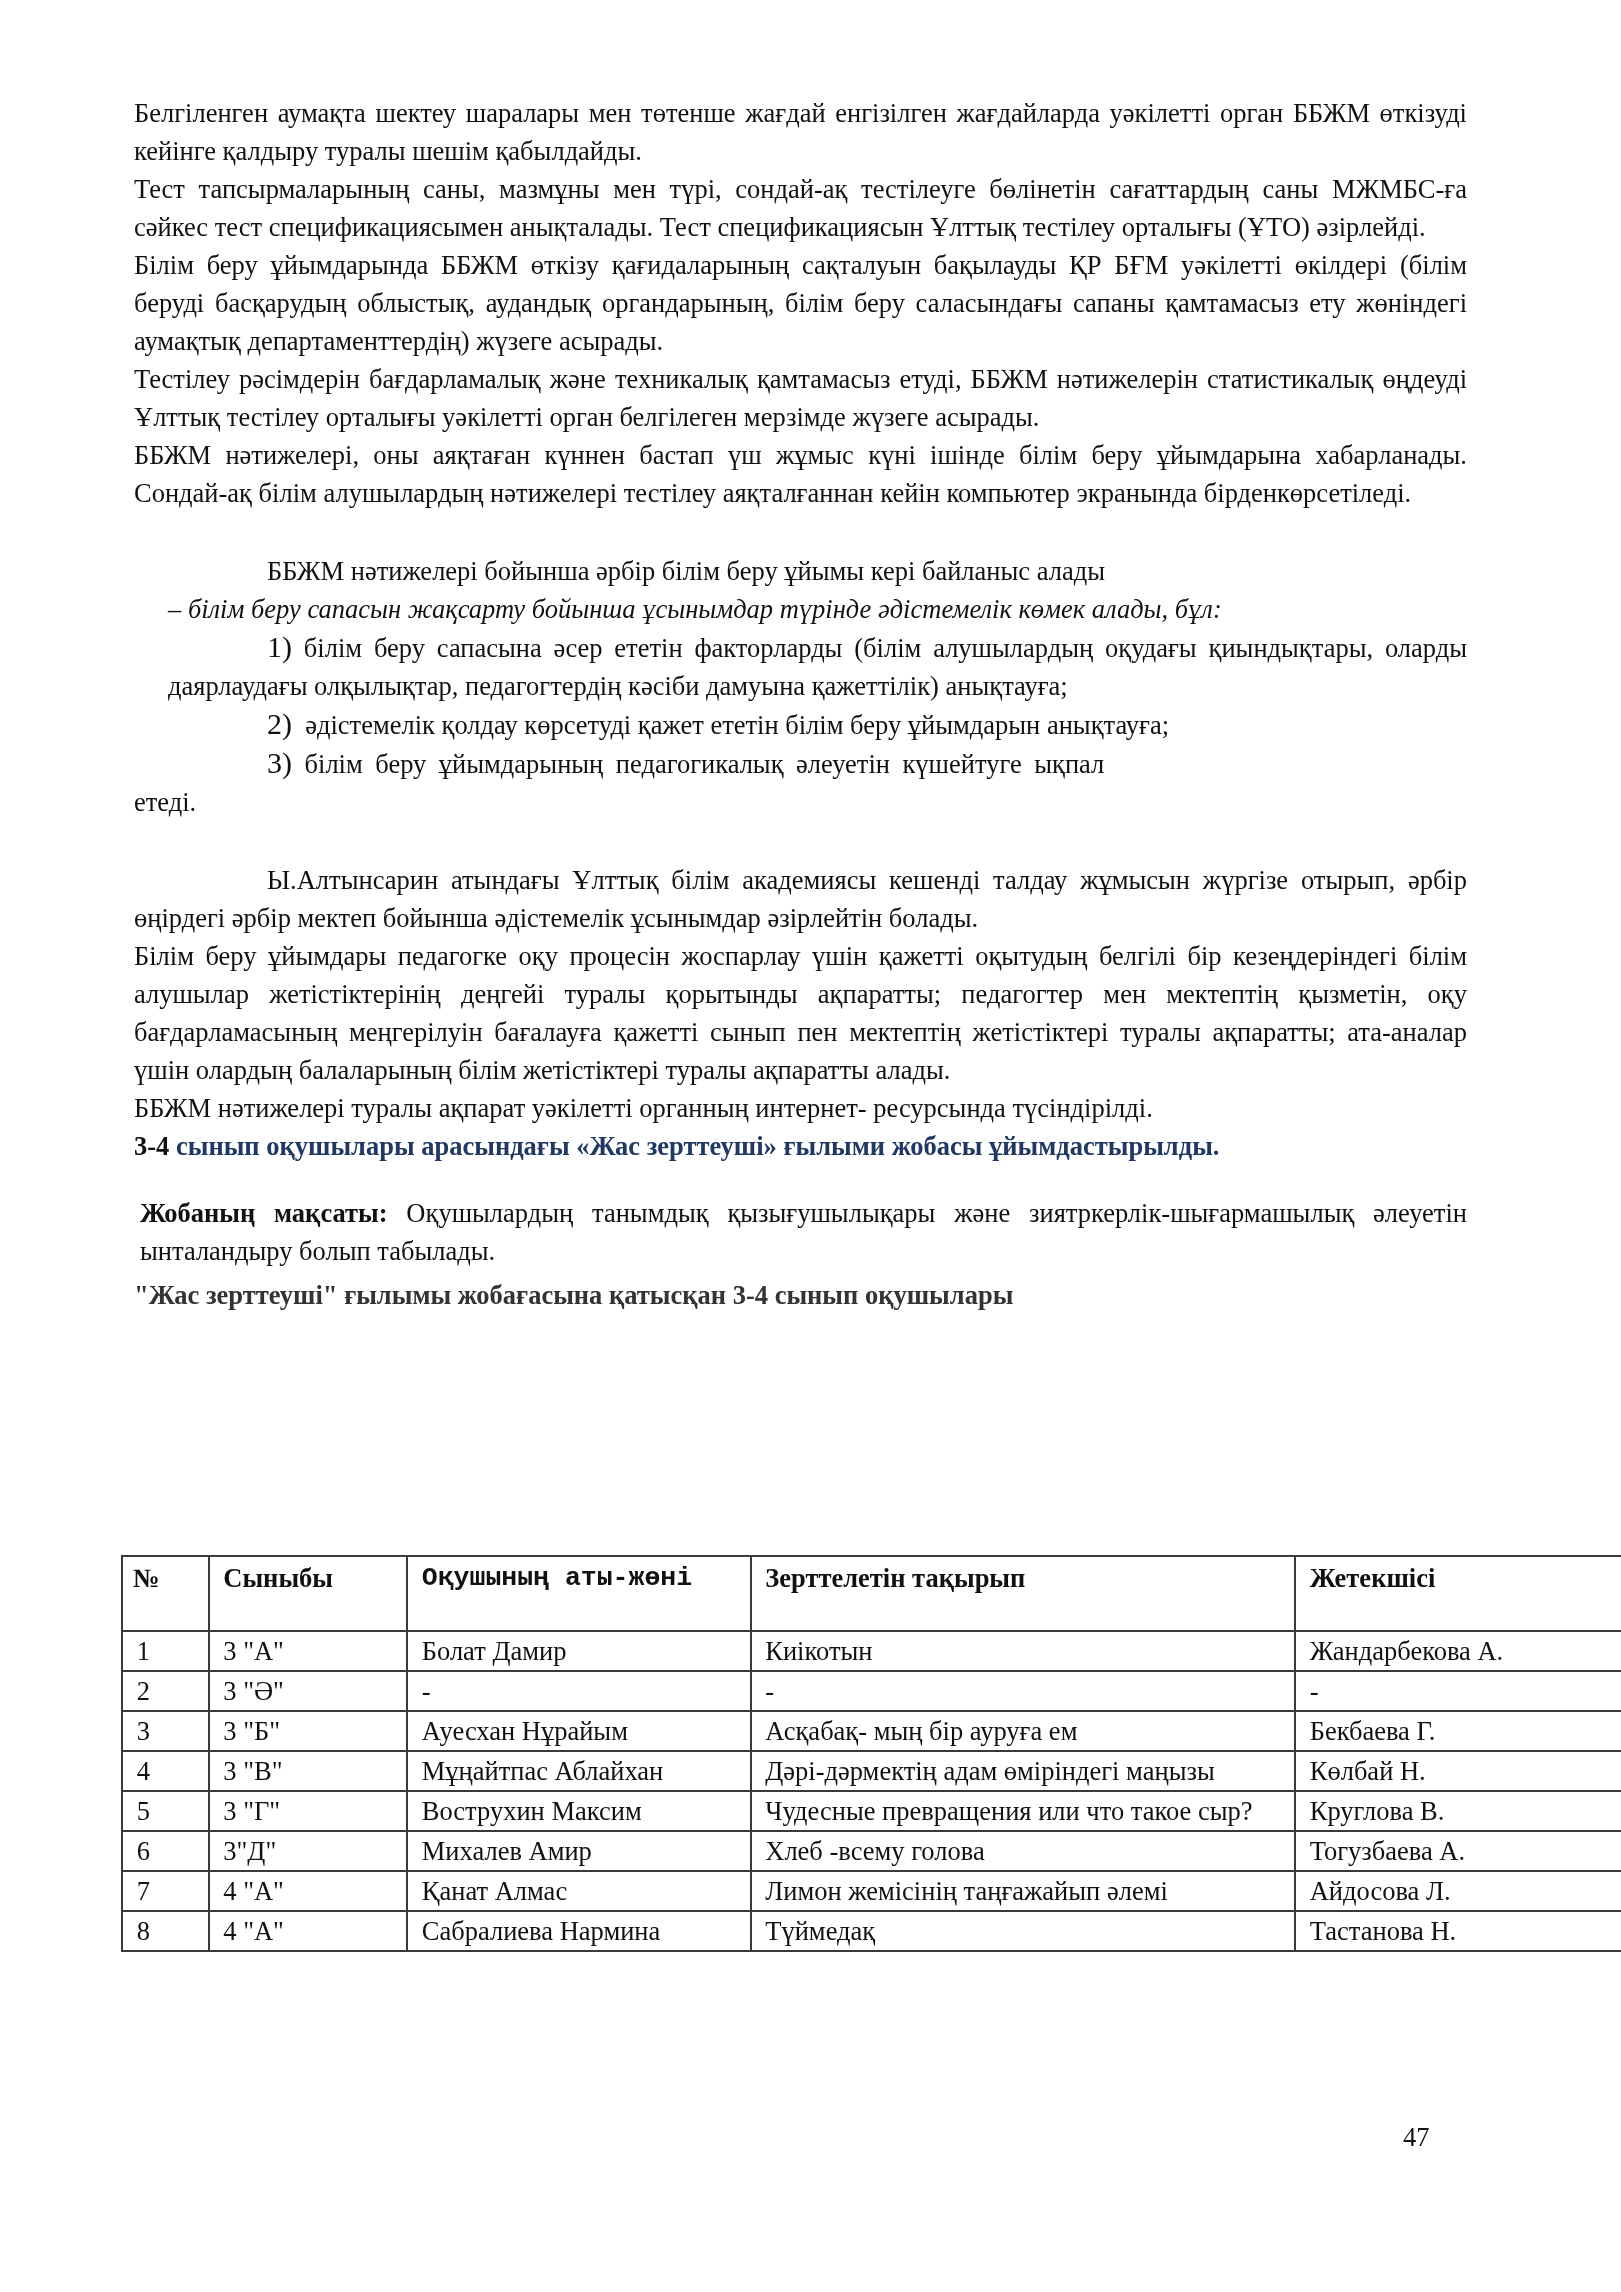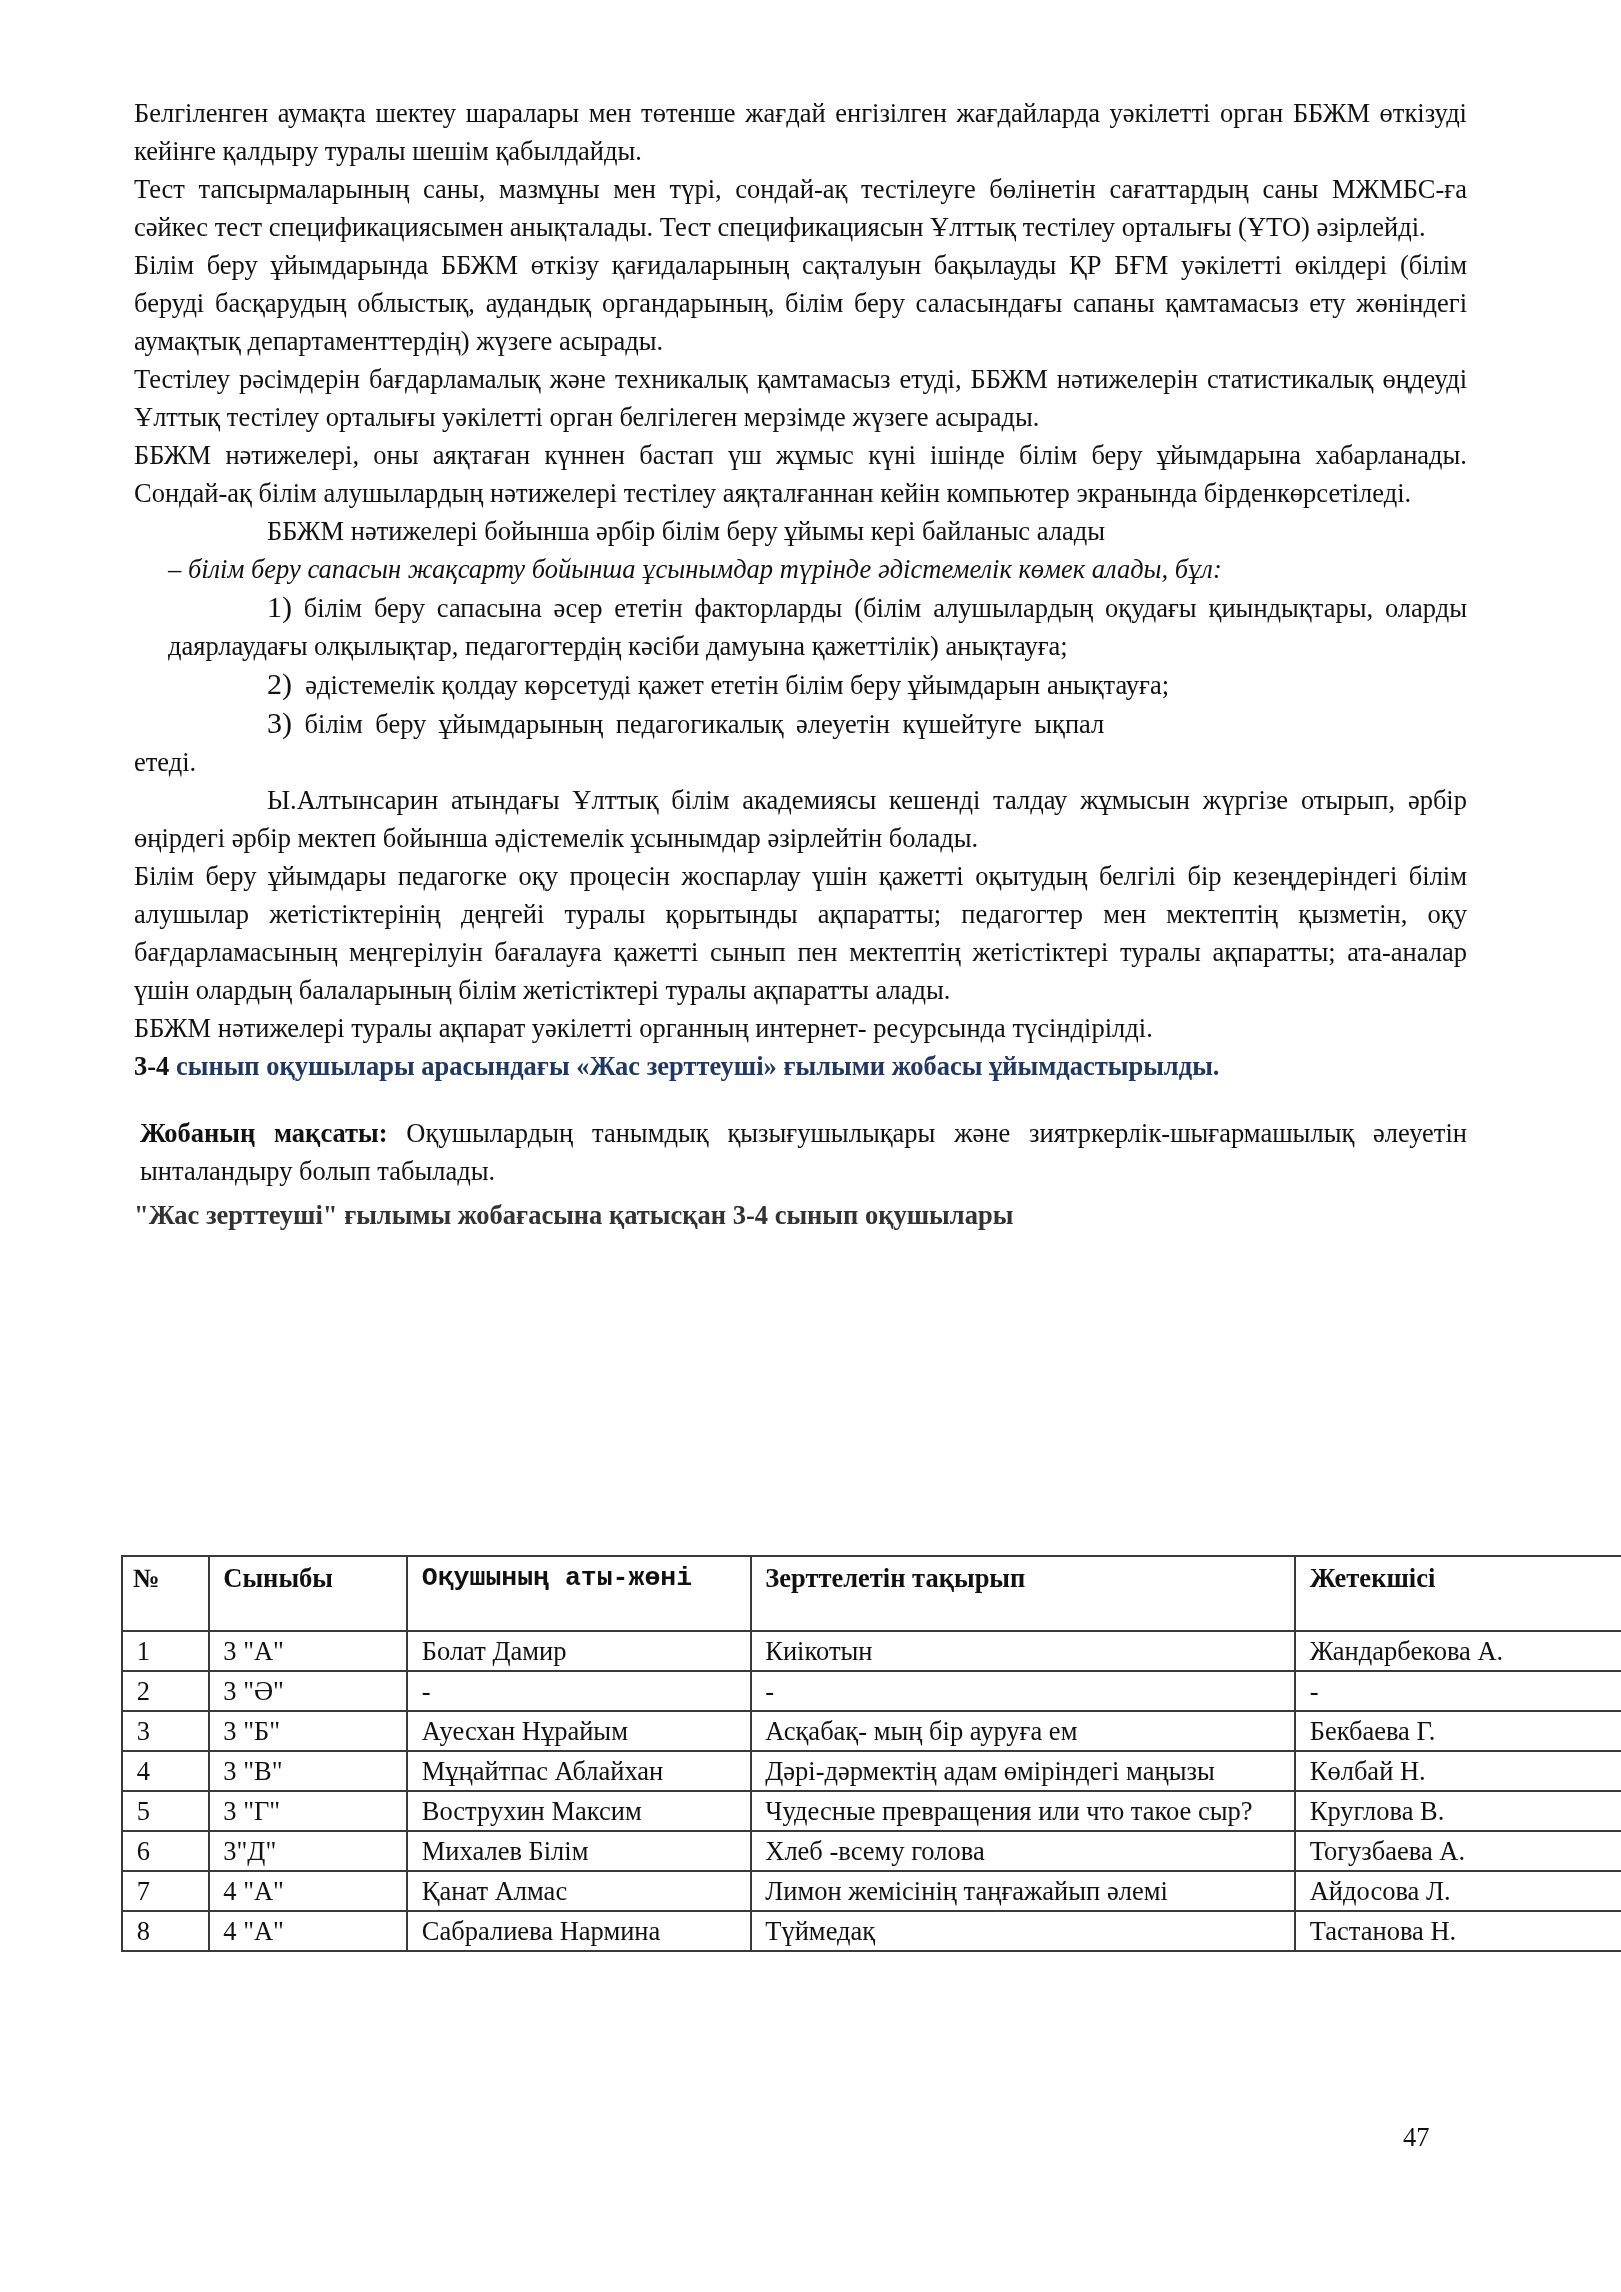--- a/index.html
+++ b/index.html
@@ -2,21 +2,21 @@
 <html><head>
 <meta charset="utf-8">
 <style>
   html, body { margin: 0; padding: 0; background: #ffffff; }
   body { width: 1621px; height: 2293px; position: relative; overflow: hidden;
          font-family: "Liberation Serif", "DejaVu Serif", serif; color: #111; }
   .page { position: absolute; left: 0; top: 0; width: 1530px; height: 2293px; }
   .body-text { position: absolute; left: 134px; top: 94px; width: 1333px;
                font-size: 26.5px; line-height: 38px; }
   .p { margin: 0; text-align: justify; text-align-last: left; }
-  .indent { text-indent: 133px; }
+  .indent { text-indent: 133px; margin-top: 40px; }
   .dash-line { padding-left: 34px; margin: 0; font-style: italic; }
   .list-item { margin: 0; text-indent: 99px; padding-left: 34px; text-align: justify; }
   .list-item .num { font-size: 30px; }
   .blue-heading { margin: 0; font-weight: bold; color: #1f3864; text-align: justify; text-align-last: left; }
   .blue-heading .lead { color: #111; }
   .goal { margin: 29px 0 0 6px; }
   .goal b { font-weight: bold; }
   .caption { margin: 5.9px 0 0 0; font-weight: bold; color: #333; font-size: 26.5px; }
   .table-wrap { position: absolute; left: 121px; top: 1555px; width: 1402px; }
   table { border-collapse: collapse; width: 1402px; font-size: 26.5px; line-height: 38px; table-layout: fixed; }
@@ -97,21 +97,21 @@
         <tr>
           <td>5</td>
           <td>3 "Г"</td>
           <td>Вострухин Максим</td>
           <td>Чудесные превращения или что такое сыр?</td>
           <td>Круглова В.</td>
         </tr>
         <tr>
           <td>6</td>
           <td>3"Д"</td>
-          <td>Михалев  Білім</td>
+          <td>Михалев  Амир</td>
           <td>Хлеб -всему голова</td>
           <td>Тогузбаева А.</td>
         </tr>
         <tr>
           <td>7</td>
           <td>4 "А"</td>
           <td>Қанат Алмас</td>
           <td>Лимон жемісінің таңғажайып әлемі</td>
           <td>Айдосова Л.</td>
         </tr>

